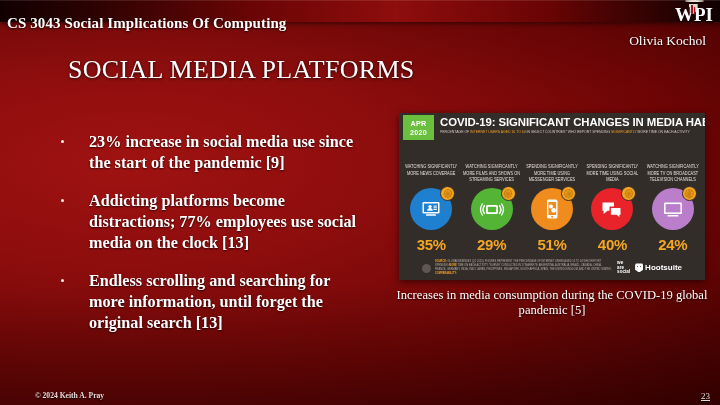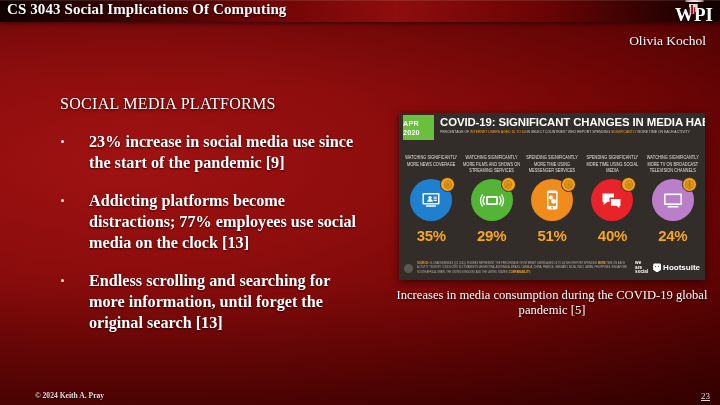--- a/index.html
+++ b/index.html
@@ -22,21 +22,21 @@
   }
 
   
   .topbar{
     position:absolute;left:0;top:0;width:720px;height:22px;
     background:linear-gradient(90deg,#120000 0%, #2a0202 12%, #6d0505 36%, #8e0d0d 55%, #6a0404 76%, #2b0202 92%, #100000 100%);
     box-shadow:0 1px 0 rgba(255,255,255,0.10) inset, 0 2px 4px rgba(0,0,0,0.45);
     z-index:6;
   }
   .topbar-title{
-    position:absolute;left:7px;top:1px;
+    position:absolute;left:7px;top:15px;
     font-size:15px;font-weight:bold;color:#ffffff;
     letter-spacing:.1px;
     text-shadow:0 1px 2px rgba(0,0,0,.85);
     white-space:nowrap;
   }
   .wpi-logo{
     position:absolute;right:7px;top:0px;height:22px;
     display:flex;align-items:center;gap:3px;z-index:7;flex-direction:column;
   }
   .wpi-seal{
@@ -66,24 +66,24 @@
   
   .author{
     position:absolute;right:14px;top:33px;
     font-size:13.5px;color:#ffffff;
     text-shadow:0 1px 2px rgba(0,0,0,.8);
     z-index:5;
   }
 
   
   .slide-title{
-    position:absolute;left:60px;top:55px;
-    font-size:16px;color:#ffffff;letter-spacing:.3px;
+    position:absolute;left:68px;top:55px;
+    font-size:26px;color:#ffffff;letter-spacing:.3px;
     text-shadow:0 1px 3px rgba(0,0,0,.8);
-    z-index:5;white-space:nowrap;margin-top:40px;
+    z-index:5;white-space:nowrap;
   }
 
   
   .bullets{
     position:absolute;left:56px;top:132px;width:312px;z-index:5;
   }
   .bullet{
     position:relative;padding-left:33px;margin-bottom:17px;
     font-size:16.2px;line-height:21px;font-weight:bold;color:#ffffff;
     text-shadow:0 1px 2px rgba(0,0,0,.75);
@@ -103,40 +103,40 @@
     position:relative;width:100%;height:100%;
     background:#332d2a;
     overflow:hidden;
   }
   .info-head{
     position:relative;height:28px;display:flex;align-items:flex-start;
   }
   .date-badge{
     width:31px;height:25px;margin:2px 0 0 4px;flex:0 0 auto;
     background:#6abf3f;color:#ffffff;
-    display:flex;flex-direction:column;justify-content:center;
+    display:flex;flex-direction:column;align-items:center;justify-content:center;
     font-family:"Liberation Sans", sans-serif;font-weight:bold;
     line-height:9px;
   }
   .date-badge span{font-size:7.2px;letter-spacing:.2px;}
   .info-headtext{margin:3px 0 0 6px;flex:1 1 auto;min-width:0;}
   .info-title{
     font-family:"Liberation Sans", sans-serif;font-weight:bold;
     font-size:11.4px;color:#ffffff;letter-spacing:-0.1px;white-space:nowrap;
   }
   .info-sub{
     font-family:"Liberation Sans", sans-serif;
     font-size:3.5px;color:#cfc8c2;letter-spacing:-0.04px;
     margin-top:2px;white-space:nowrap;transform:scaleY(1.15);transform-origin:left top;
   }
   .info-sub em{font-style:normal;color:#f0a028;}
 
   .cols{
     position:absolute;left:0;top:32px;width:100%;height:108px;
-    display:flex;align-items:center;padding:0 2px;box-sizing:border-box;
+    display:flex;align-items:flex-end;padding:0 2px;box-sizing:border-box;
   }
   .col{flex:1 1 0;display:flex;flex-direction:column;align-items:center;min-width:0;}
   .col-label{
     height:22px;
     font-family:"Liberation Sans", sans-serif;font-size:3.9px;line-height:5.6px;
     color:#e6e1dc;text-align:center;letter-spacing:.05px;
     transform:scaleY(1.18);transform-origin:top center;
     padding:0 1px;
   }
   .icon-holder{position:relative;width:42px;height:42px;margin-top:3px;}
@@ -164,21 +164,21 @@
   .badge-spokes.a{transform:translate(-50%,-50%) rotate(45deg);}
   .badge-spokes.b{transform:translate(-50%,-50%) rotate(90deg);}
   .badge-spokes.c{transform:translate(-50%,-50%) rotate(135deg);}
   .pct{
     font-family:"Liberation Sans", sans-serif;font-weight:bold;
     font-size:15px;color:#f5a623;margin-top:6px;letter-spacing:-0.3px;
   }
 
   .info-foot{
     position:absolute;left:0;bottom:0;width:100%;height:24px;
-    display:flex;align-items:center;padding:0 5px;box-sizing:border-box;gap:4px;
+    display:flex;align-items:center;padding:0 23px;box-sizing:border-box;gap:4px;
   }
   .foot-circle{
     width:9px;height:9px;border-radius:50%;background:#5d5652;flex:0 0 auto;
   }
   .foot-text{
     flex:1 1 auto;min-width:0;
     font-family:"Liberation Sans", sans-serif;font-size:2.6px;line-height:3.4px;
     color:#b4aca6;letter-spacing:-0.02px;
     transform:scaleY(1.2);transform-origin:left center;
   }

